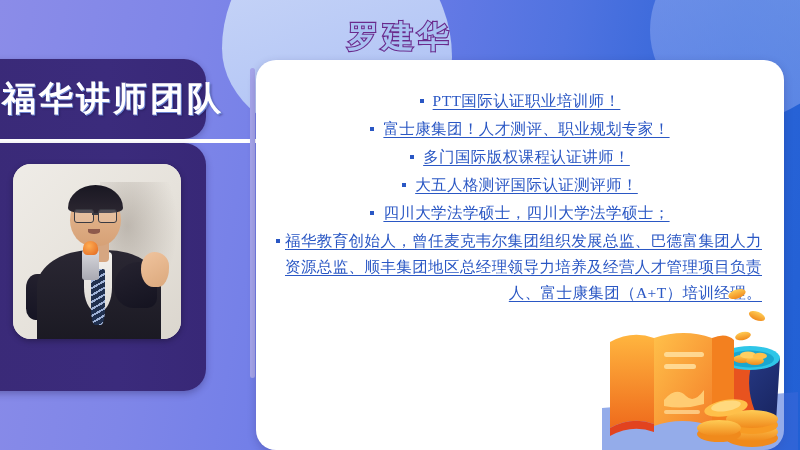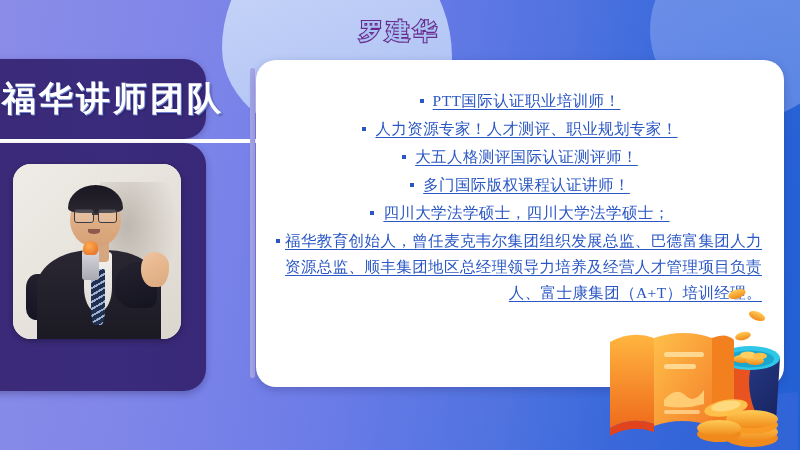--- a/index.html
+++ b/index.html
@@ -137,21 +137,21 @@
   .ph-arm-l  { position:absolute; left:8%; top:63%; width:22%; height:26%;
                background: linear-gradient(200deg,#262330,#151423);
                border-radius: 30% 52% 40% 26%; }
 
   
   .card {
     position: absolute;
     left: 256px;
     top: 60px;
     width: 528px;
-    height: 327px;
+    height: 390px;
     background: #ffffff;
     border-radius: 20px;
     box-shadow: 0 3px 9px rgba(35,30,90,.25);
     overflow: hidden;
   }
   .card-accent {
     position: absolute;
     left: 250px;
     top: 68px;
     width: 5px;
@@ -160,21 +160,21 @@
     border-radius: 3px;
   }
 
   
   .name-title {
     position: absolute;
     left: 0;
     right: 0;
     top: 16px;
     text-align: center;
-    font-size: 23px;
+    font-size: 31px;
     font-weight: 700;
     letter-spacing: 4px;
     color: #a9c2f2;
     -webkit-text-stroke: 2.2px #6a2a8c;
     paint-order: stroke fill;
     font-family: "DejaVu Sans", "Liberation Sans", sans-serif;
   }
 
   
   .bullets {
@@ -259,23 +259,23 @@
     </div>
   </div>
 
   <div class="name-title">罗建华</div>
 
   <div class="card-accent"></div>
 
   <div class="card">
     <ul class="bullets">
       <li><span class="dot"></span><span class="txt">PTT国际认证职业培训师！</span></li>
-      <li><span class="dot"></span><span class="txt">人力资源专家！人才测评、职业规划专家！</span></li>
+      <li><span class="dot"></span><span class="txt">富士康集团！人才测评、职业规划专家！</span></li>
+      <li><span class="dot"></span><span class="txt">多门国际版权课程认证讲师！</span></li>
       <li><span class="dot"></span><span class="txt">大五人格测评国际认证测评师！</span></li>
-      <li><span class="dot"></span><span class="txt">多门国际版权课程认证讲师！</span></li>
       <li><span class="dot"></span><span class="txt">四川大学法学硕士，四川大学法学硕士；</span></li>
       <li class="multiline"><span class="dot"></span><span class="txt">福华教育创始人，曾任麦克韦尔集团组织发展总监、巴德富集团人力资源总监、顺丰集团地区总经理领导力培养及经营人才管理项目负责人、富士康集团（A+T）培训经理。</span></li>
     </ul>
   </div>
 
   <svg class="illus" viewBox="0 0 196 168">
     <defs>
       <linearGradient id="gOrange" x1="0" y1="0" x2="1" y2="1">
         <stop offset="0" stop-color="#ffc04a"></stop>
           <stop offset="1" stop-color="#f4812a"></stop>

